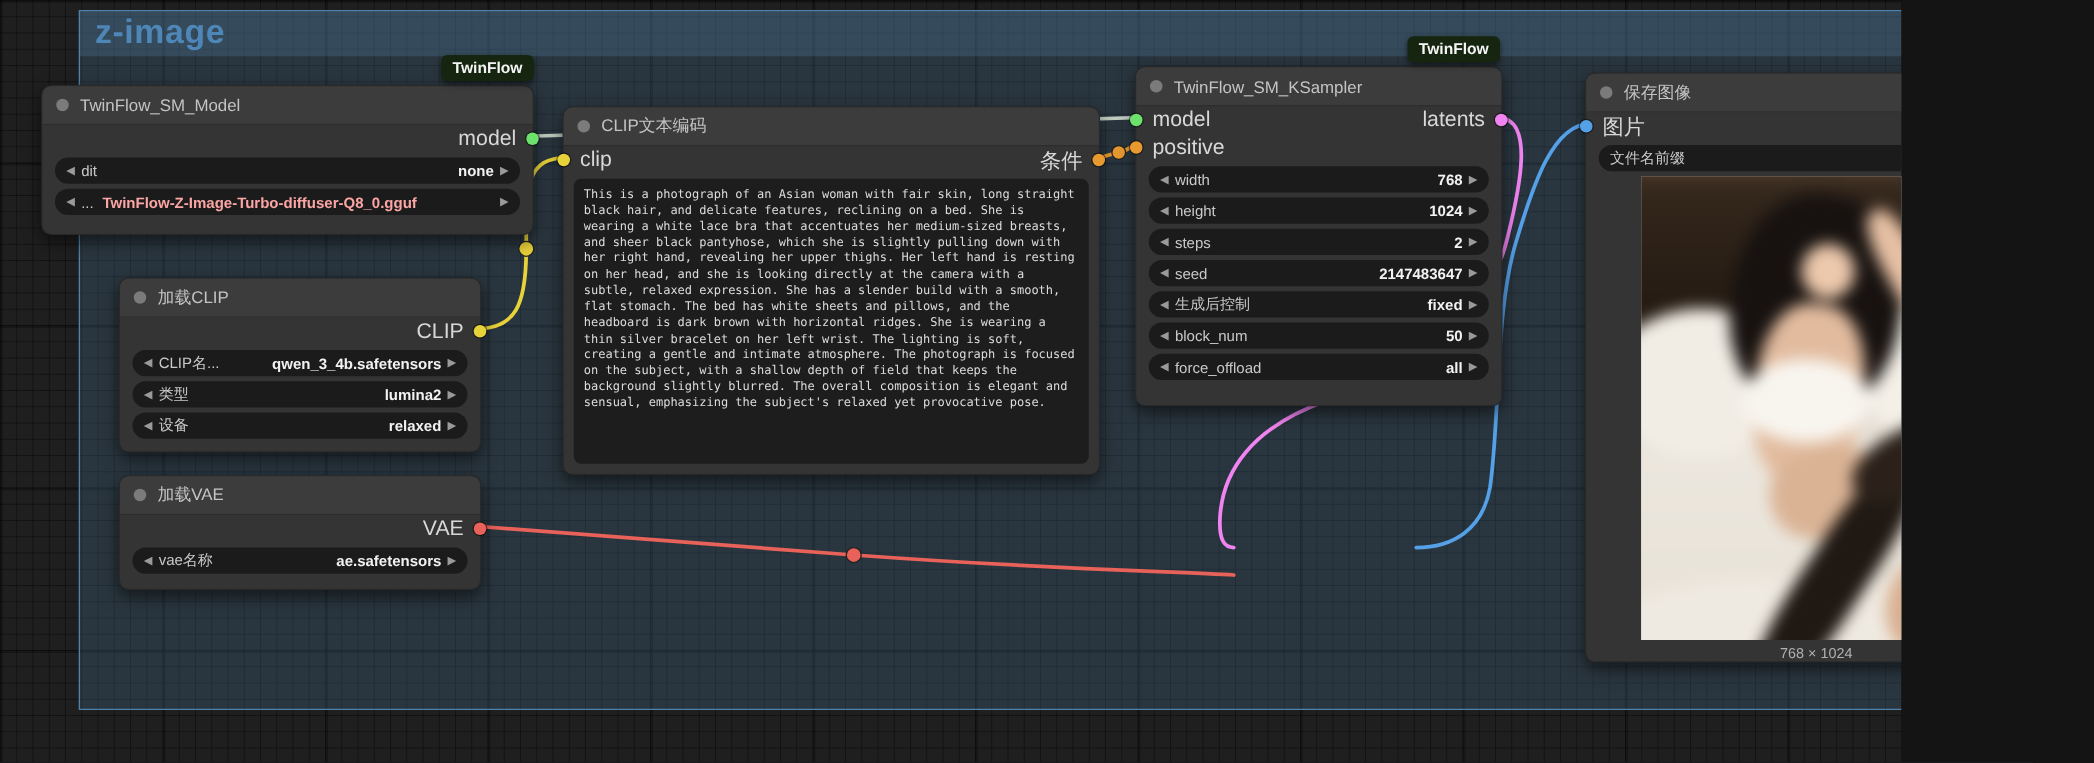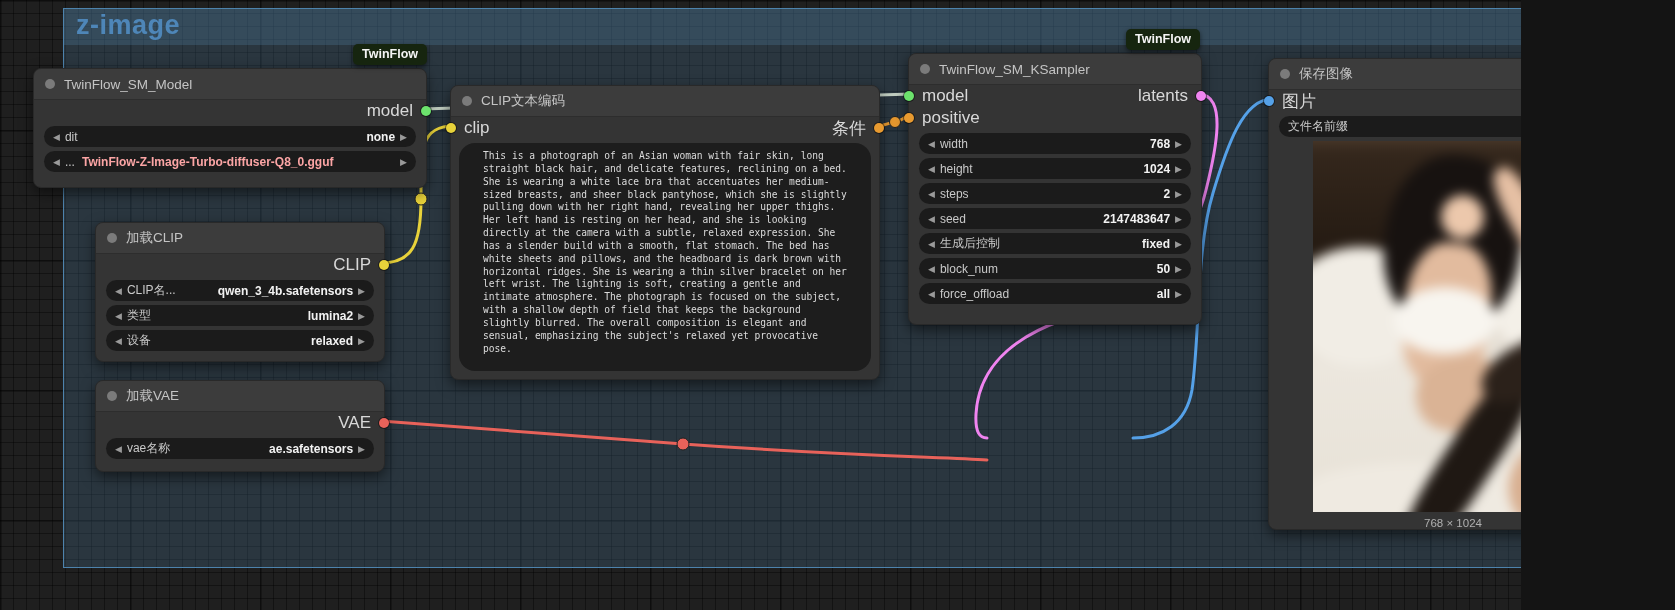--- a/index.html
+++ b/index.html
@@ -42,21 +42,21 @@
   .din{margin-left:-5px;}
   .dout{margin-right:-5px;}
   .dot-green{background:#6ce26c;} .dot-yellow{background:#e8d23a;} .dot-orange{background:#e89a30;}
   .dot-pink{background:#f084f0;} .dot-red{background:#e8625a;} .dot-blue{background:#55a1e8;}
   .widget{display:flex;align-items:center;gap:5px;height:21px;margin:4px 10px 0 10px;
     background:#1b1b1b;border-radius:11px;padding:0 9px;font-size:12px;color:#c9c9c9;white-space:nowrap;overflow:hidden;}
   .warrow{color:#9a9a9a;font-size:9px;flex:0 0 auto;}
   .wvalue{margin-left:auto;font-weight:bold;color:#f2f2f2;}
   .wvalue-left{margin-left:2px;font-weight:bold;color:#fca5a5;flex:1;text-align:left;}
   .prompt-box{position:absolute;left:8px;top:57px;right:8px;bottom:8px;background:#1d1d1d;
-    border-radius:16px;padding:7px 24px;box-sizing:border-box;
+    border-radius:6px;padding:7px 8px;box-sizing:border-box;
     font-family:"DejaVu Sans Mono",monospace;font-size:9.6px;line-height:1.34;color:#dcdcdc;
     overflow:hidden;white-space:pre-wrap;}
   
   .preview{position:relative;width:280px;height:371px;margin:4px auto 0 auto;overflow:hidden;background:#ddd;}
   .pv{position:absolute;inset:-14px;filter:blur(6px);}
   .pv div{position:absolute;}
   .pv-base{inset:0;background:linear-gradient(180deg,#5a4636 0%,#34271c 6%,#241a12 32%,#d9cfc2 40%,#ece7de 60%,#e7e1d6 100%);}
   .pv-headboard{left:0;right:0;top:0;height:37%;
     background:repeating-linear-gradient(180deg,#110c08 0 3px,#45332            4 3px 6px);opacity:.9;}
   .pv-pillow-l{left:-4%;top:30%;width:48%;height:30%;background:#f1ede5;border-radius:50%;}

